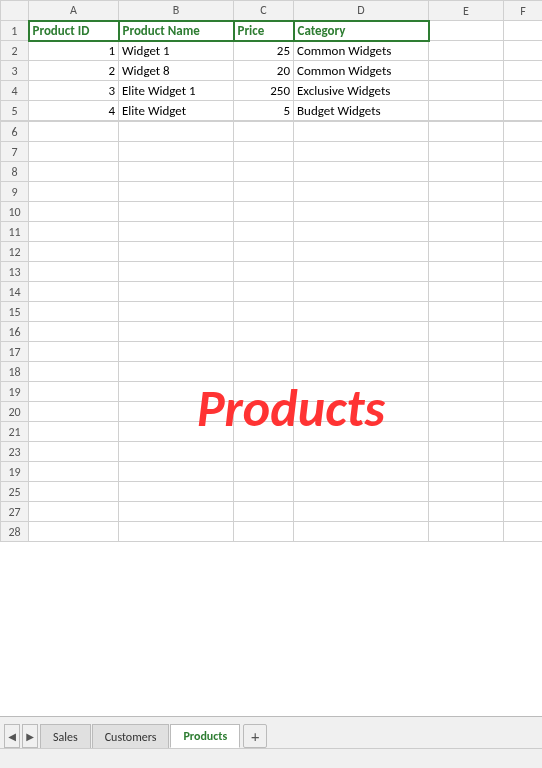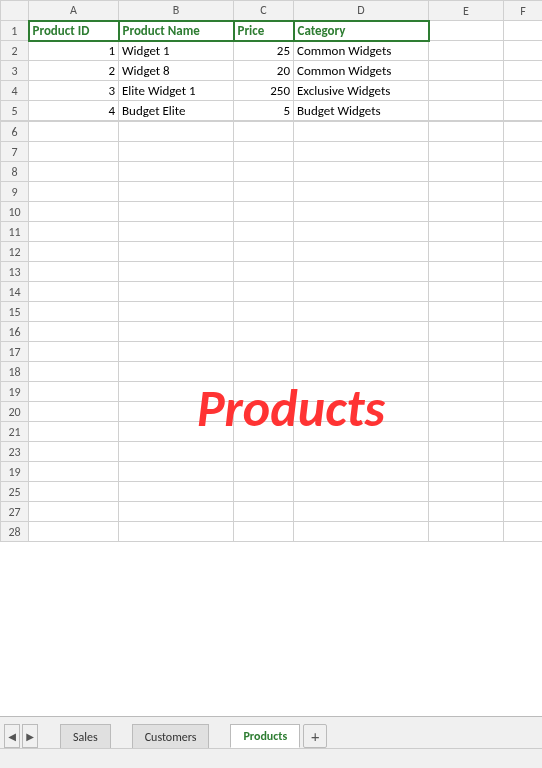--- a/index.html
+++ b/index.html
@@ -107,21 +107,20 @@
       padding: 0 12px;
       border: 1px solid #bbb;
       border-bottom: none;
       background: #e0e0e0;
       font-size: 12px;
       cursor: pointer;
       display: flex;
       align-items: center;
       color: #333;
       margin-right: 1px;
-      margin-left: 20px;
     }
 
     .sheet-tab.active {
       background: #fff;
       font-weight: bold;
       color: #2e7d32;
       border-top: 1px solid #bbb;
       border-left: 1px solid #bbb;
       border-right: 1px solid #bbb;
       border-bottom: 1px solid #fff;
@@ -247,21 +246,21 @@
           <td class="cell-left">Elite Widget 1</td>
           <td class="cell-right">250</td>
           <td class="cell-left">Exclusive Widgets</td>
           <td></td>
           <td></td>
         </tr>
 
         <tr>
           <td class="row-num">5</td>
           <td class="cell-right">4</td>
-          <td class="cell-left">Budget Elite</td>
+          <td class="cell-left">Elite Widget</td>
           <td class="cell-right">5</td>
           <td class="cell-left">Budget Widgets</td>
           <td></td>
           <td></td>
         </tr>
       </tbody>
     </table>
 
     <div id="empty-rows-container" style="position:relative;">
       <table class="grid" id="empty-grid">

